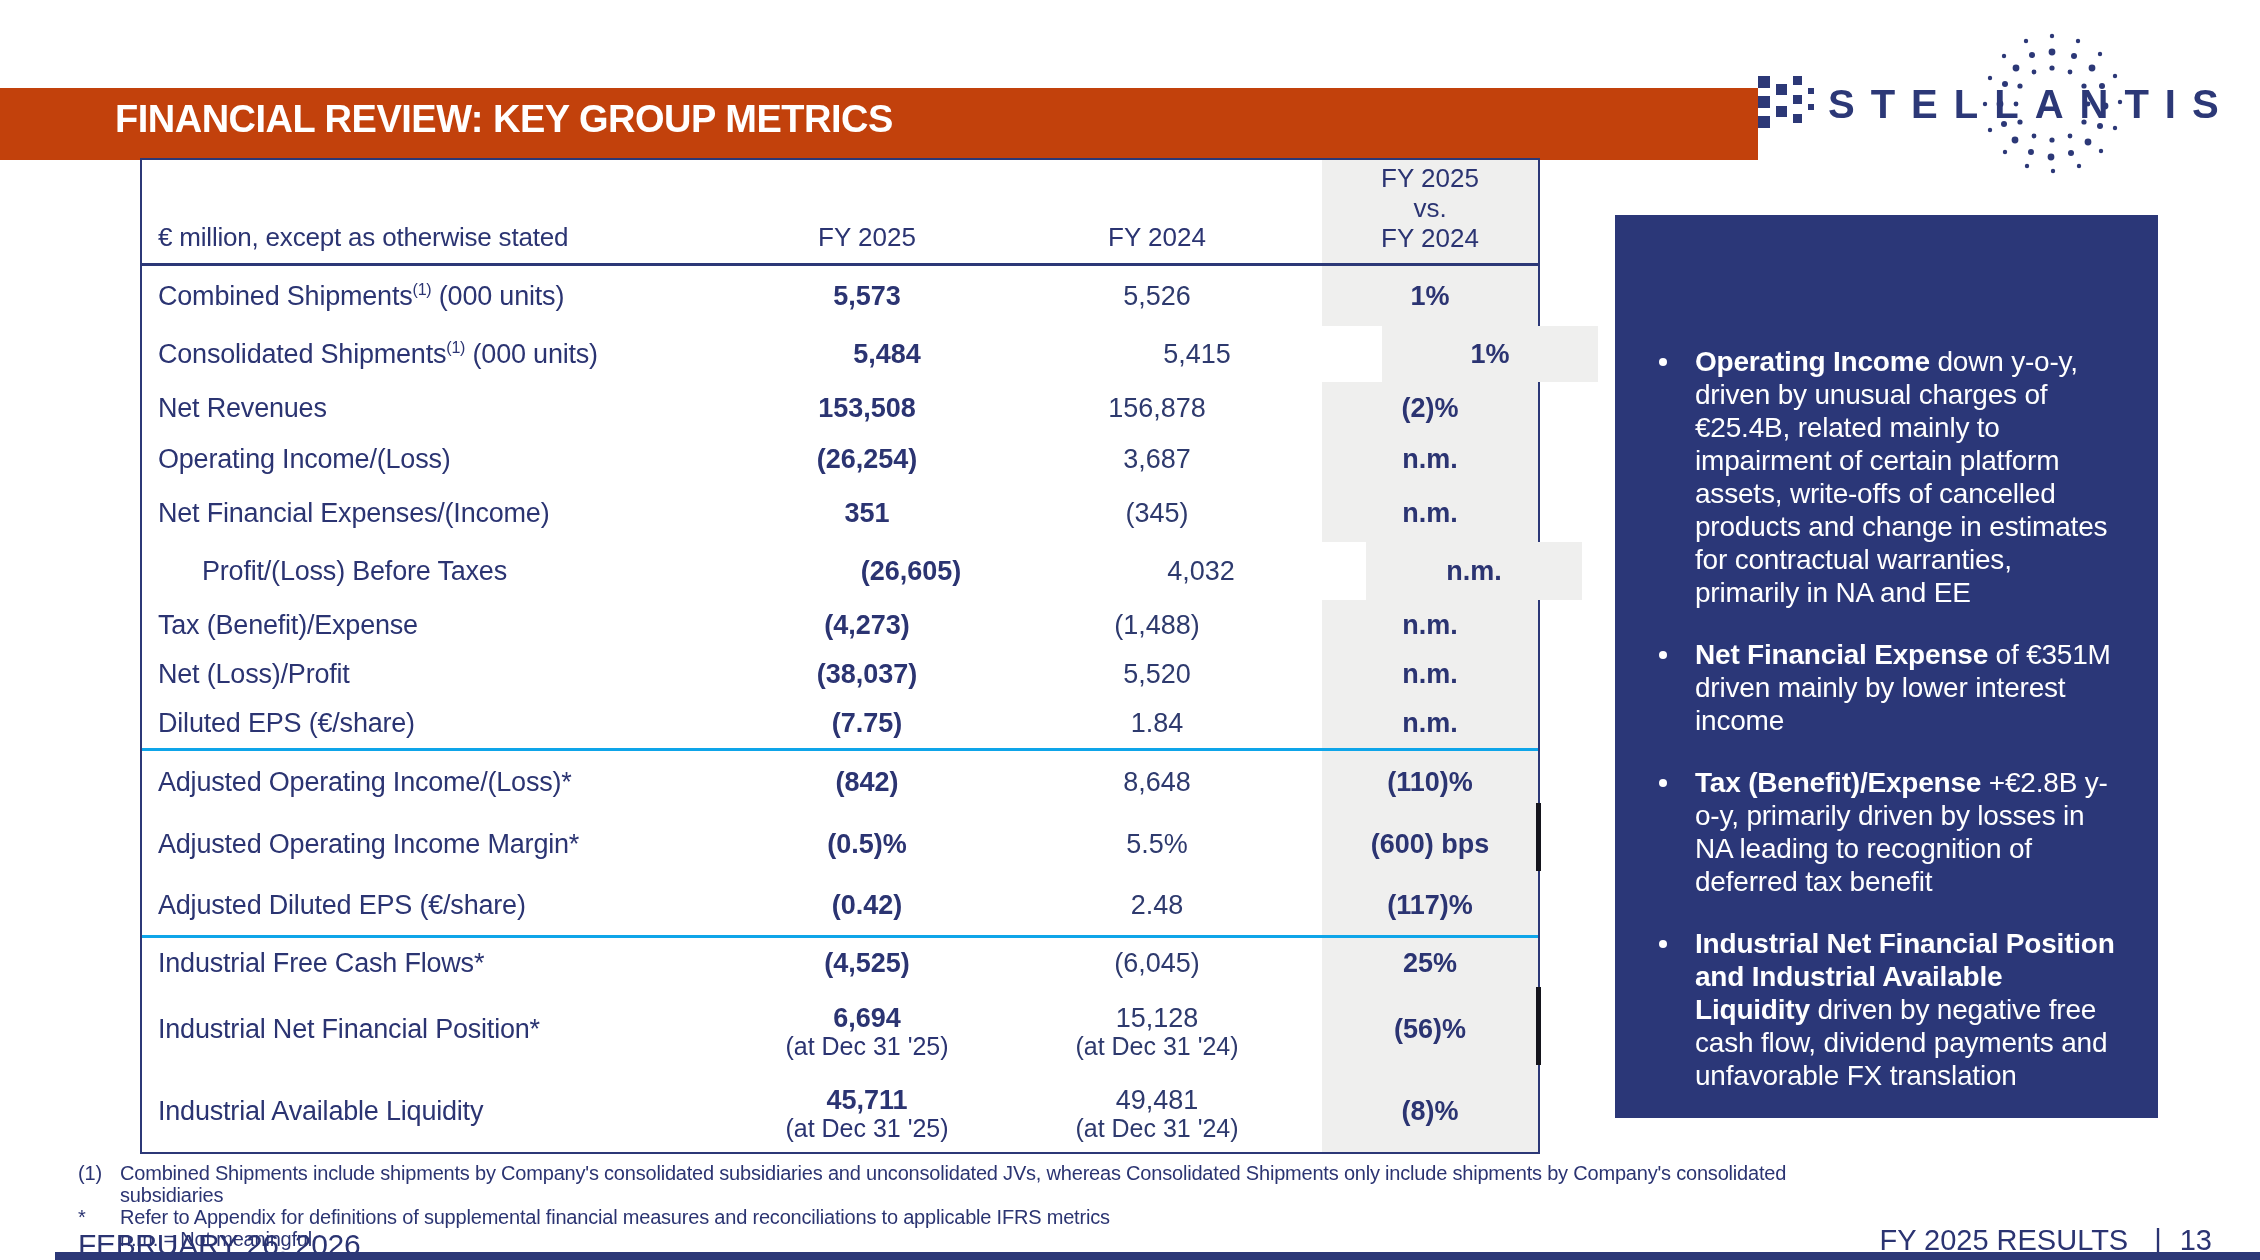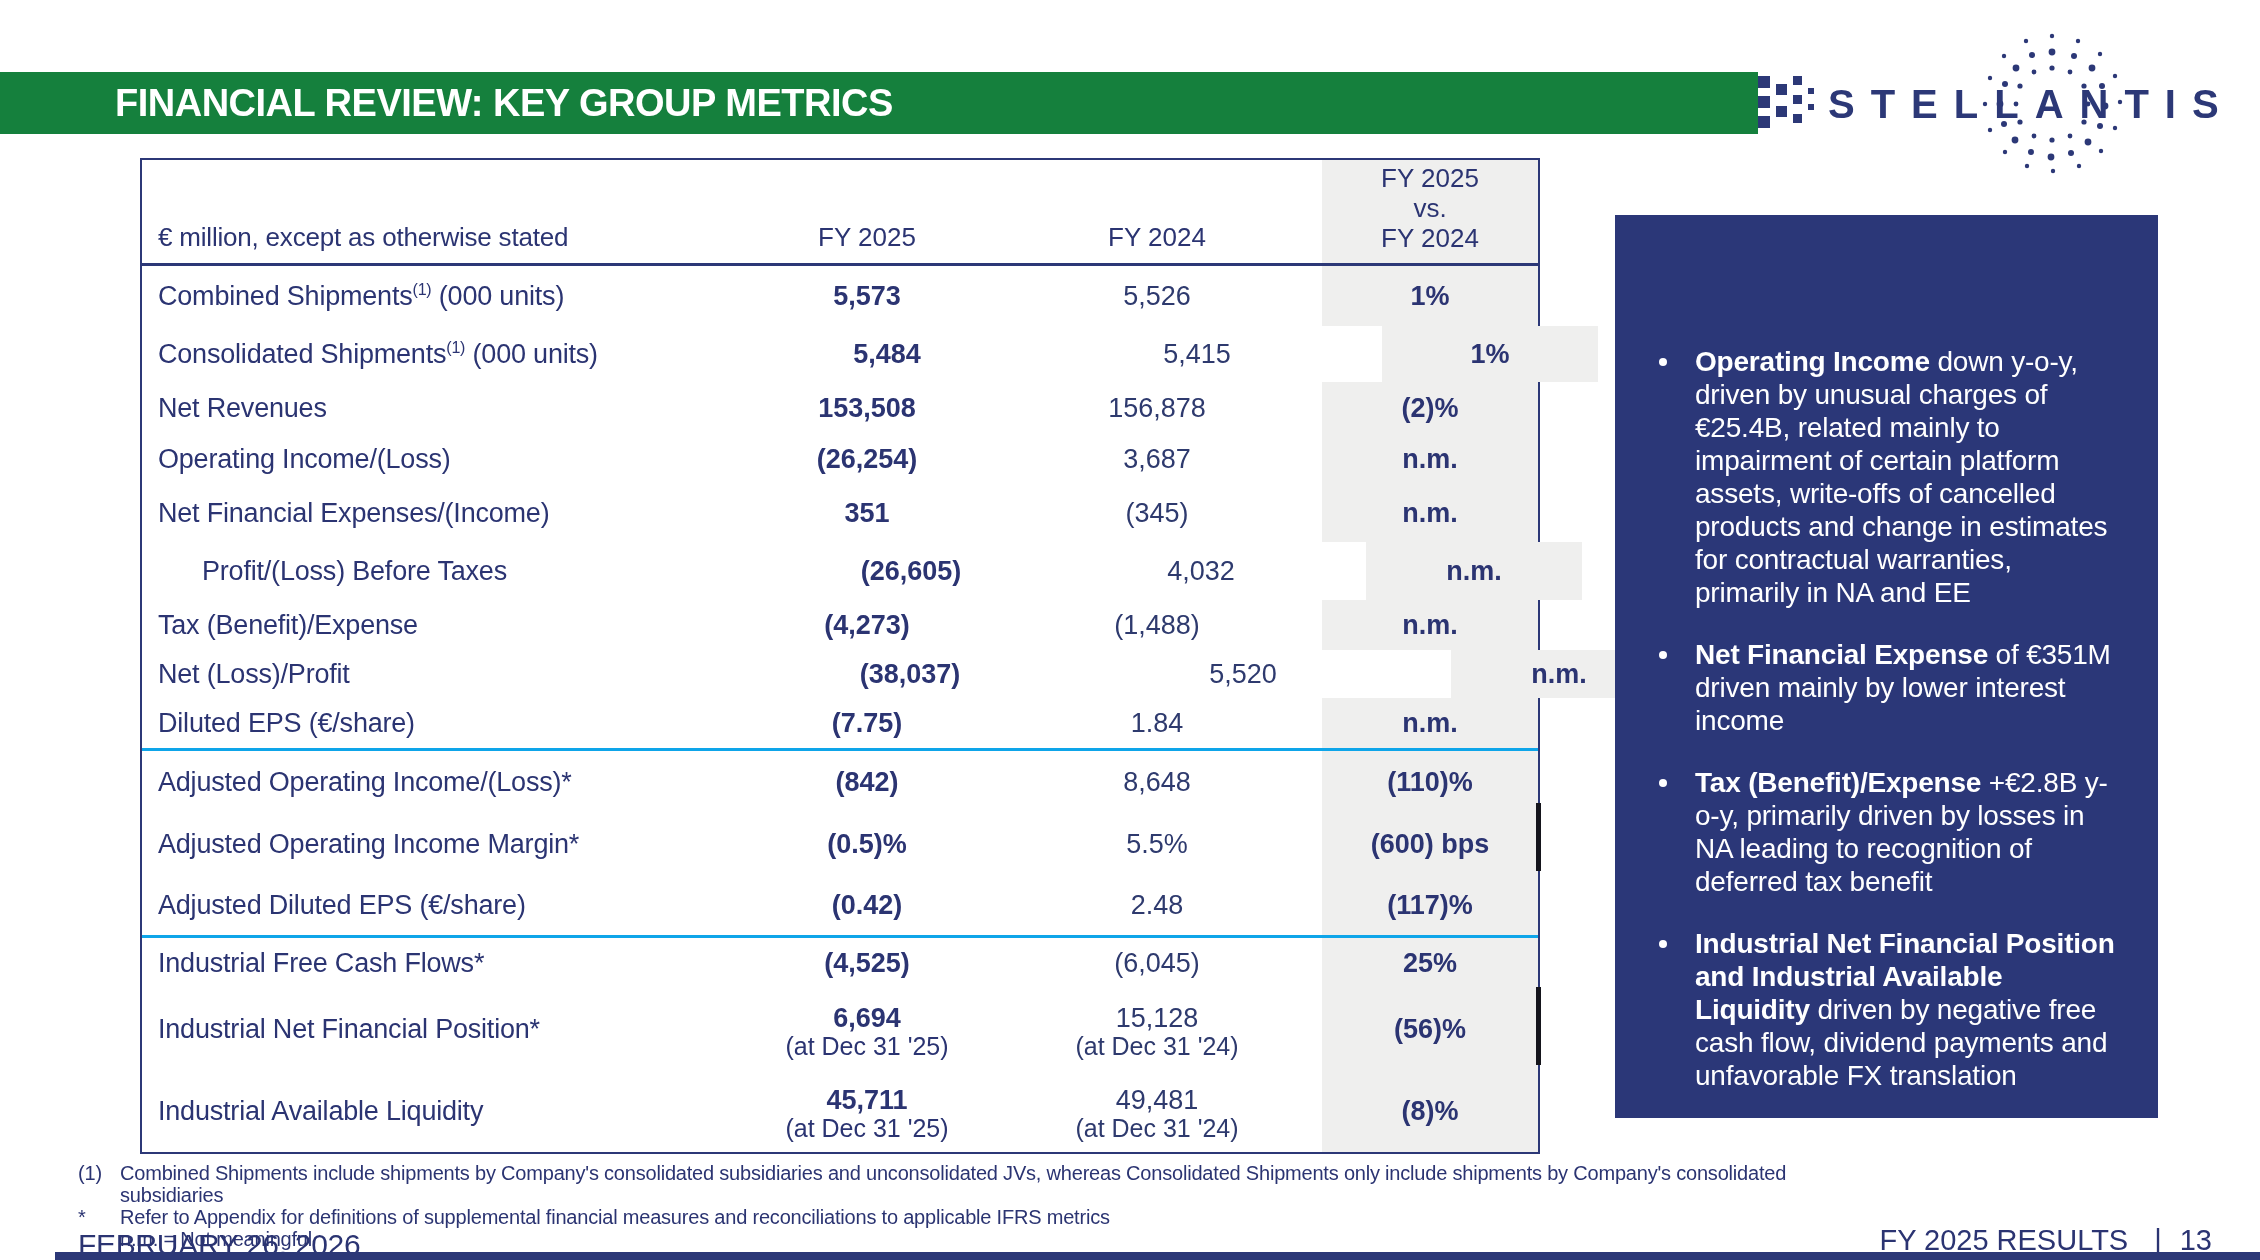--- a/index.html
+++ b/index.html
@@ -1,21 +1,21 @@
 <!DOCTYPE html>
 <html><head>
 <meta charset="utf-8">
 <style>
   html,body{margin:0;padding:0;background:#ffffff;}
   #slide{
     position:relative;width:2260px;height:1260px;background:#ffffff;overflow:hidden;
     font-family:"Liberation Sans","DejaVu Sans",sans-serif;color:#2b3472;
   }
   
-  .banner{position:absolute;left:0;top:72px;width:1758px;height:62px;background:#15803d;}
+  .banner{position:absolute;left:0;top:88px;width:1758px;height:72px;background:#c2410c;}
   .banner-title{
     position:absolute;left:115px;top:0;height:62px;line-height:62px;
     color:#ffffff;font-size:38px;font-weight:700;letter-spacing:-0.5px;white-space:nowrap;
   }
   .px{position:absolute;background:#2c3877;}
   
   .wordmark{
     position:absolute;left:1828px;top:72px;height:64px;line-height:64px;
     font-size:40px;font-weight:600;letter-spacing:0.40em;color:#2c3877;white-space:nowrap;z-index:2;
   }
@@ -185,21 +185,21 @@
             <div class="c-v25">(26,605)</div>
             <div class="c-v24">4,032</div>
             <div class="c-chg">n.m.</div>
           </div>
           <div class="t-grid t-row" style="height: 50px;">
             <div class="c-label">Tax (Benefit)/Expense</div>
             <div class="c-v25">(4,273)</div>
             <div class="c-v24">(1,488)</div>
             <div class="c-chg">n.m.</div>
           </div>
-          <div class="t-grid t-row" style="height: 48px; gap: 43px;">
+          <div class="t-grid t-row" style="height: 48px;">
             <div class="c-label">Net (Loss)/Profit</div>
             <div class="c-v25">(38,037)</div>
             <div class="c-v24">5,520</div>
             <div class="c-chg">n.m.</div>
           </div>
           <div class="t-grid t-row" style="height: 50px;">
             <div class="c-label">Diluted EPS (€/share)</div>
             <div class="c-v25">(7.75)</div>
             <div class="c-v24">1.84</div>
             <div class="c-chg">n.m.</div>

